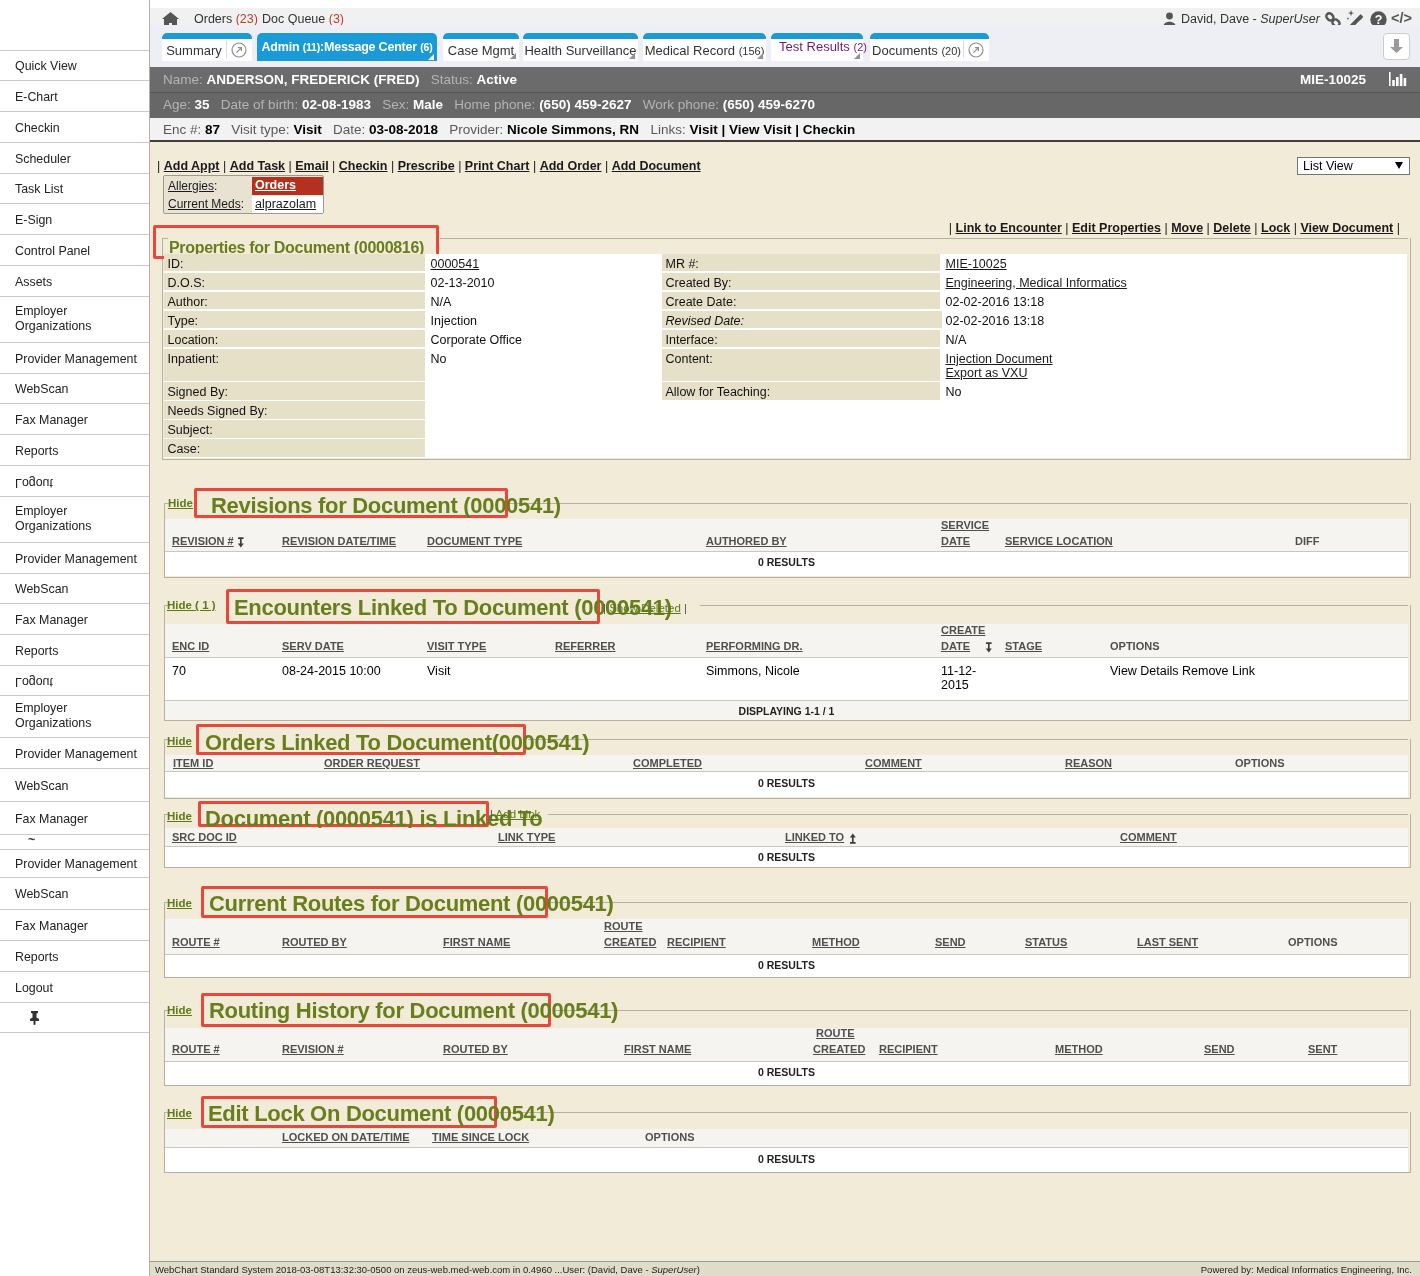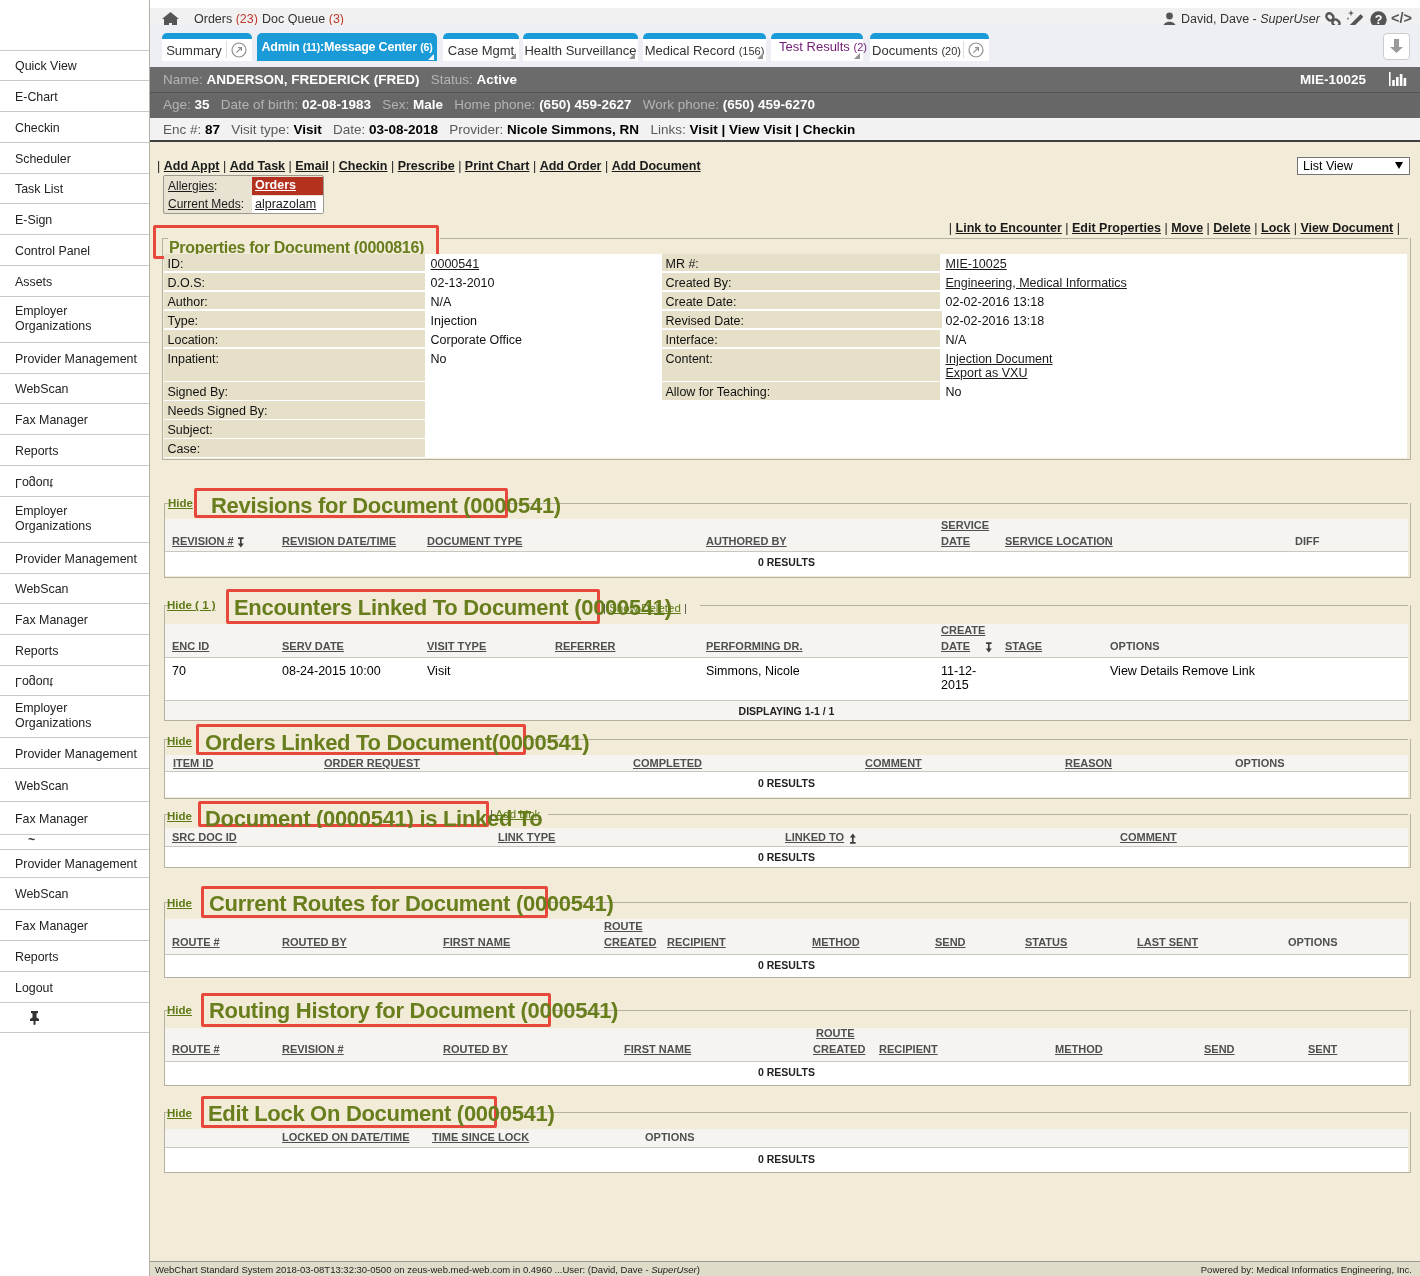--- a/index.html
+++ b/index.html
@@ -240,21 +240,21 @@
 <div class="cell tan" style="left:163.5px;top:272.5px;width:261.5px;height:17.5px;">D.O.S:</div>
 <div class="cell" style="left:426.5px;top:272.5px;width:233.5px;height:17.5px;background:#fff;">02-13-2010</div>
 <div class="cell tan" style="left:661.5px;top:272.5px;width:278.5px;height:17.5px;">Created By:</div>
 <div class="cell" style="left:941.5px;top:272.5px;width:465.5px;height:17.5px;background:#fff;"><a>Engineering, Medical Informatics</a></div>
 <div class="cell tan" style="left:163.5px;top:291.5px;width:261.5px;height:17.5px;">Author:</div>
 <div class="cell" style="left:426.5px;top:291.5px;width:233.5px;height:17.5px;background:#fff;">N/A</div>
 <div class="cell tan" style="left:661.5px;top:291.5px;width:278.5px;height:17.5px;">Create Date:</div>
 <div class="cell" style="left:941.5px;top:291.5px;width:465.5px;height:17.5px;background:#fff;">02-02-2016 13:18</div>
 <div class="cell tan" style="left:163.5px;top:310.5px;width:261.5px;height:17.5px;">Type:</div>
 <div class="cell" style="left:426.5px;top:310.5px;width:233.5px;height:17.5px;background:#fff;">Injection</div>
-<div class="cell tan" style="left:661.5px;top:310.5px;width:319px;height:17.5px;">Revised Date:</div>
+<div class="cell tan" style="left:661.5px;top:310.5px;width:319px;height:17.5px;font-style:italic;">Revised Date:</div>
 <div class="cell" style="left:941.5px;top:310.5px;width:465.5px;height:17.5px;background:#fff;">02-02-2016 13:18</div>
 <div class="cell tan" style="left:163.5px;top:329.5px;width:261.5px;height:17.5px;">Location:</div>
 <div class="cell" style="left:426.5px;top:329.5px;width:233.5px;height:17.5px;background:#fff;">Corporate Office</div>
 <div class="cell tan" style="left:661.5px;top:329.5px;width:278.5px;height:17.5px;">Interface:</div>
 <div class="cell" style="left:941.5px;top:329.5px;width:465.5px;height:17.5px;background:#fff;">N/A</div>
 <div class="cell tan" style="left:163.5px;top:348.5px;width:261.5px;height:32.0px;">Inpatient:</div>
 <div class="cell" style="left:426.5px;top:348.5px;width:233.5px;height:32.0px;background:#fff;">No</div>
 <div class="cell tan" style="left:661.5px;top:348.5px;width:278.5px;height:32.0px;">Content:</div>
 <div class="cell" style="left:941.5px;top:348.5px;width:465.5px;height:32.0px;background:#fff;"><a>Injection Document</a><br><a>Export as VXU</a></div>
 <div class="cell tan" style="left:163.5px;top:382px;width:261.5px;height:17.5px;">Signed By:</div>

